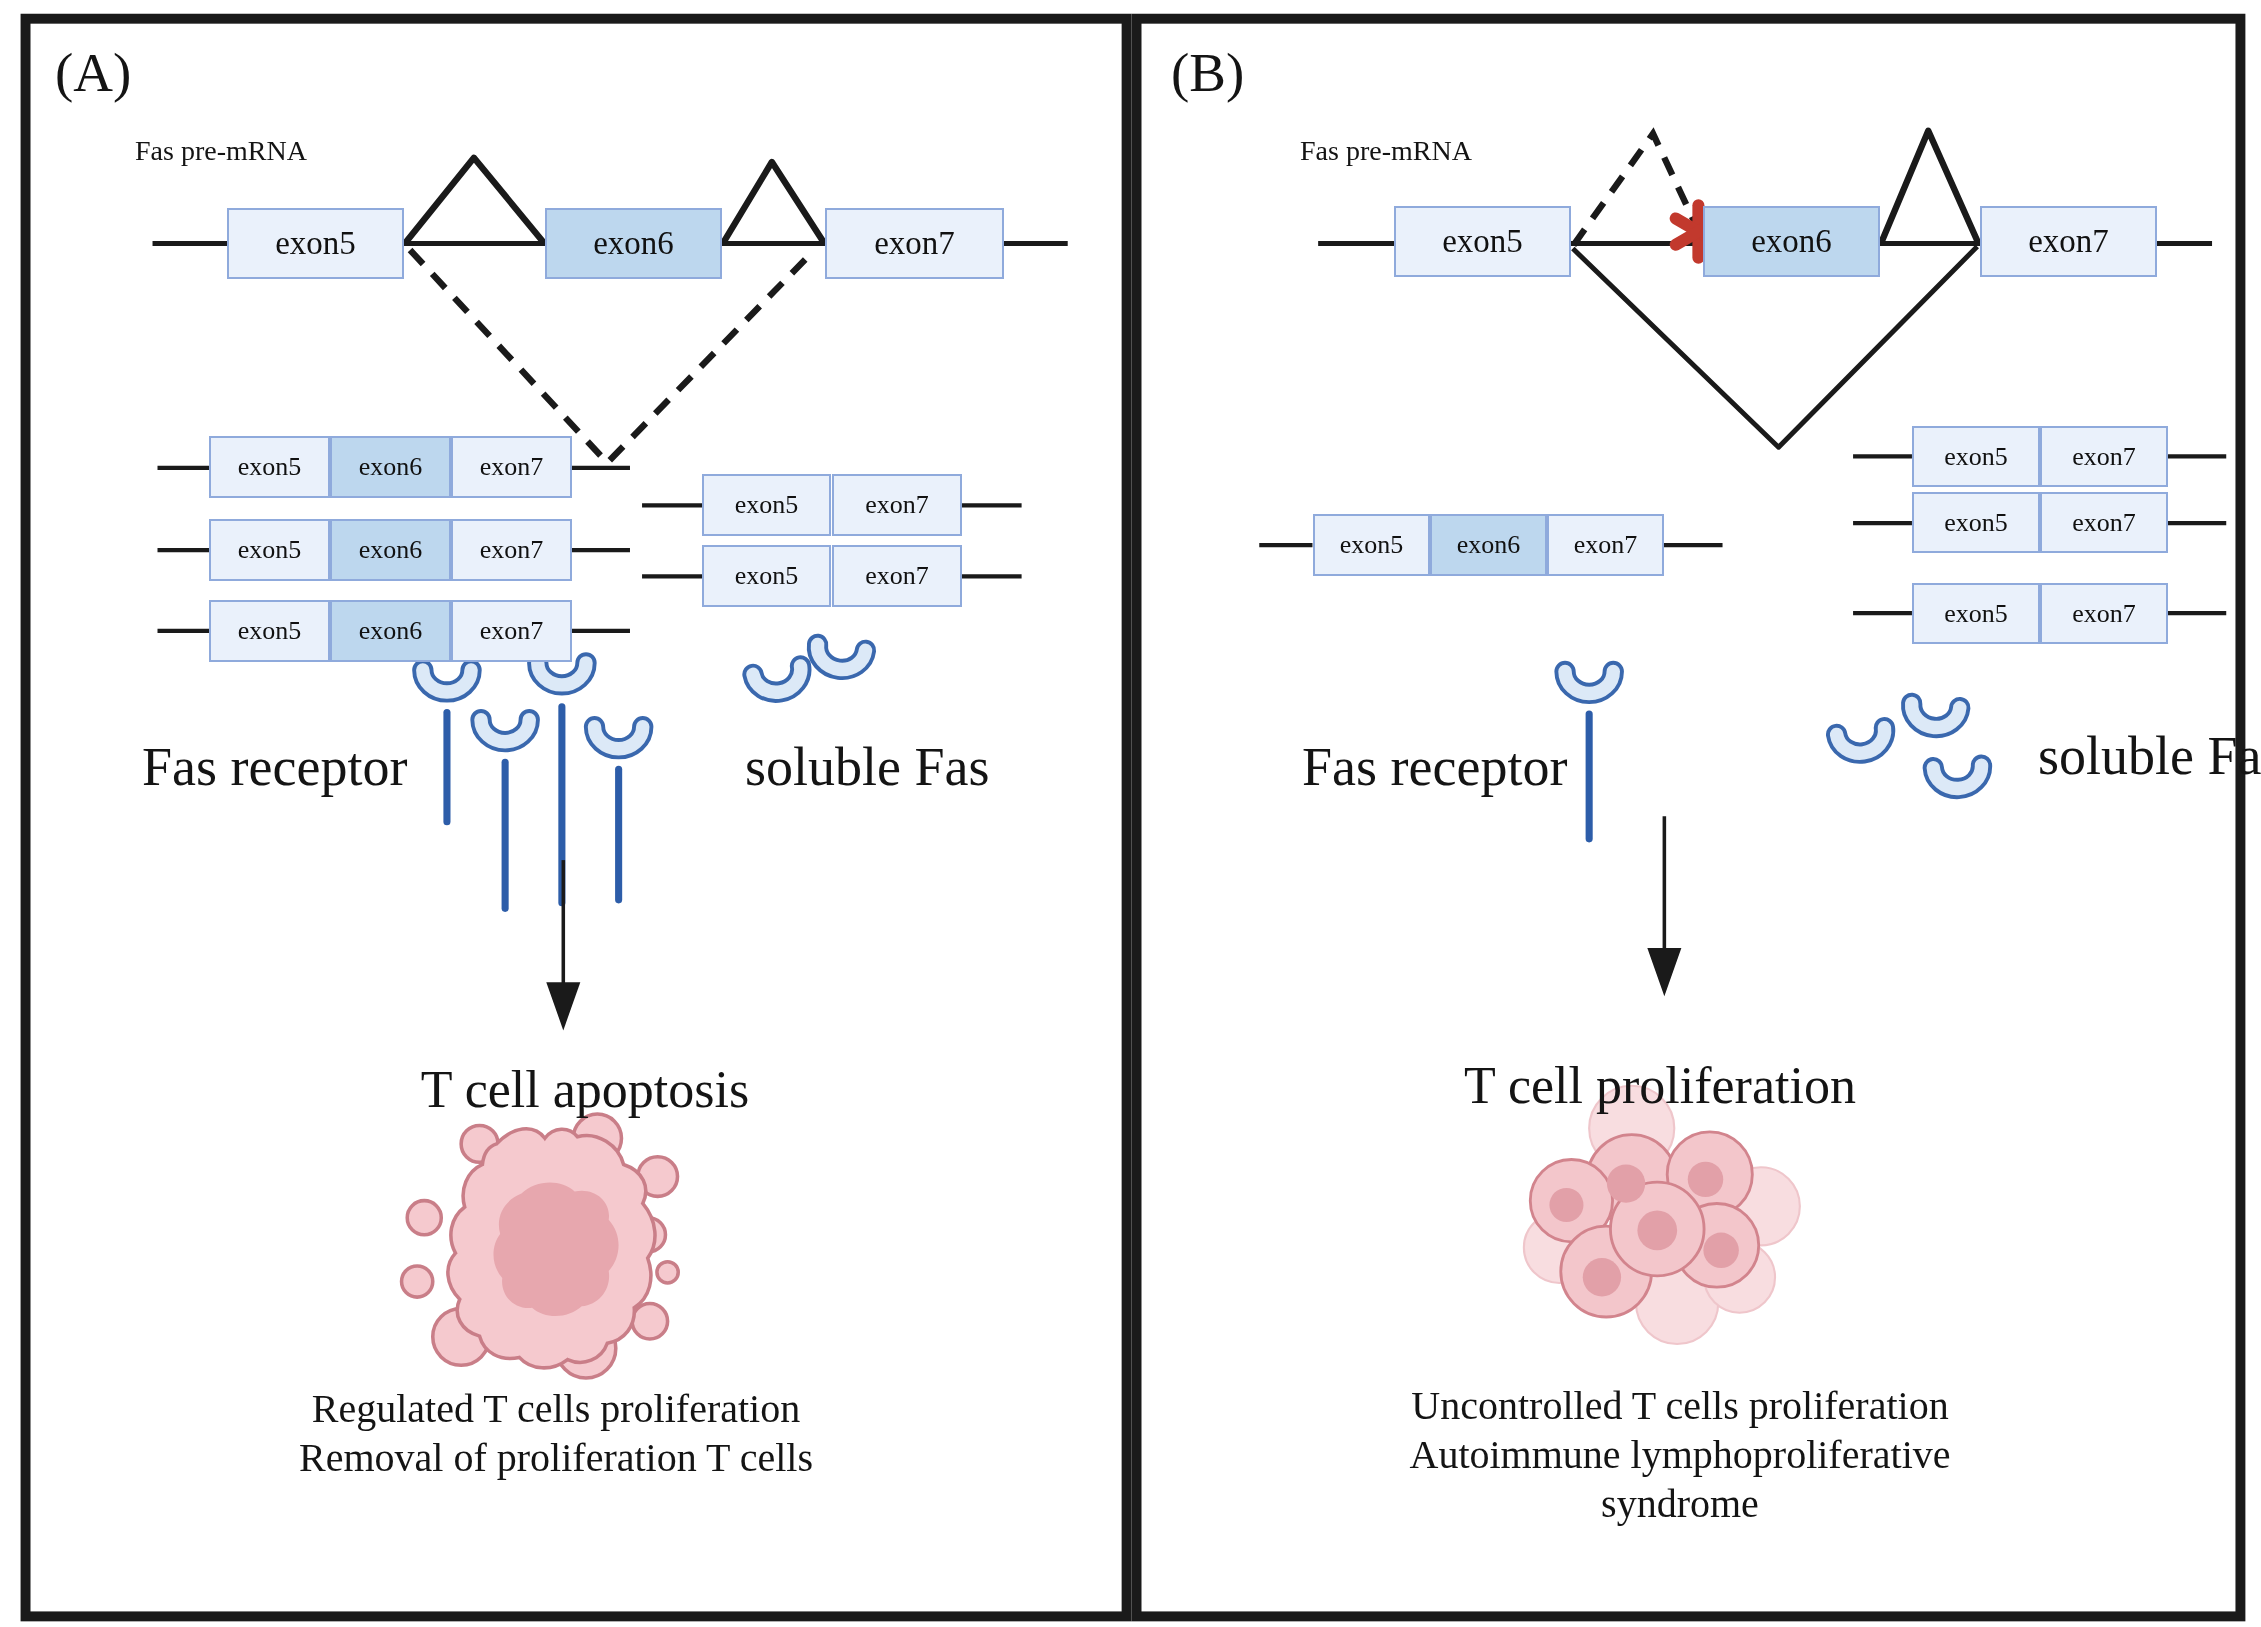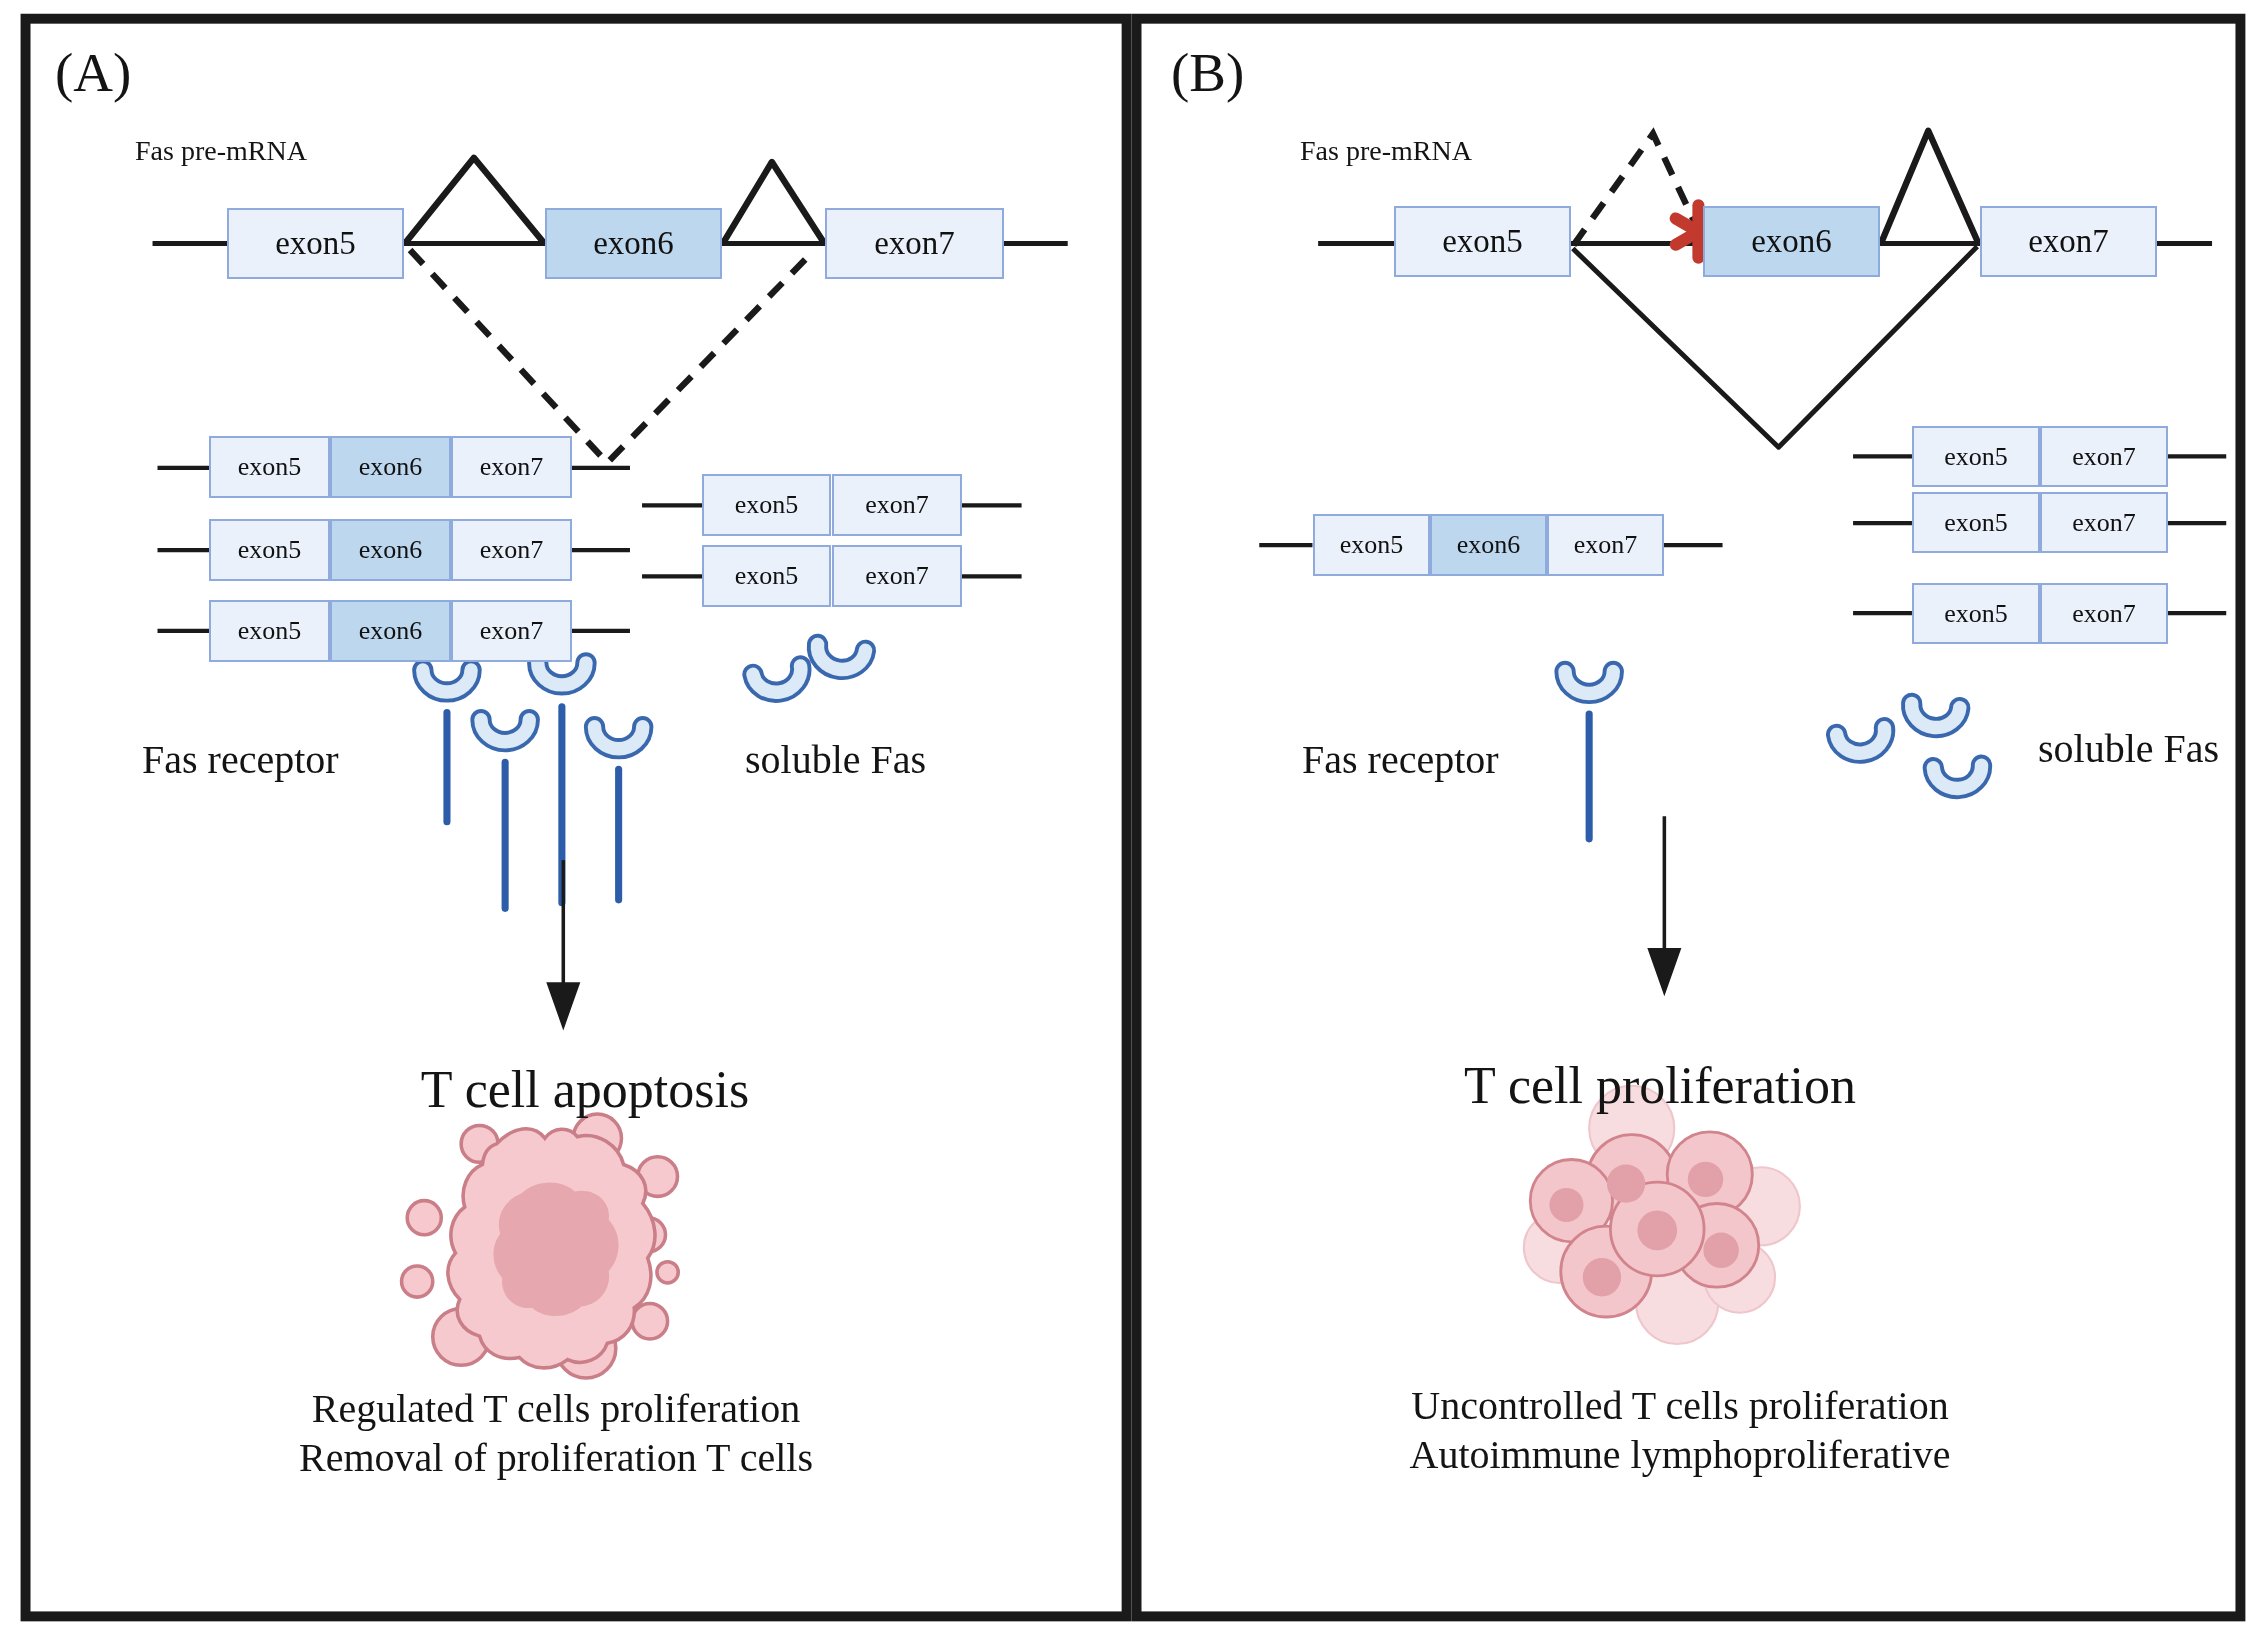--- a/index.html
+++ b/index.html
@@ -5,21 +5,21 @@
   html,body { margin:0; padding:0; background:#ffffff; }
   .figure {
     position:relative; width:2261px; height:1628px; background:#ffffff;
     font-family:"Liberation Serif","DejaVu Serif",serif; color:#141414;
     overflow:hidden;
   }
   .gfx { position:absolute; left:0; top:0; }
   .lbl { position:absolute; white-space:nowrap; color:#141414; }
   .panel-letter { font-size:55px; }
   .premrna-lbl { font-size:28px; }
-  .side-lbl { font-size:40px; }
+  .side-lbl { font-size:54px; }
   .process-lbl { font-size:52px; transform:translateX(-50%); }
   .outcome { position:absolute; transform:translateX(-50%); text-align:center;
              font-size:40px; line-height:49px; white-space:nowrap; }
   .exon {
     position:absolute; box-sizing:border-box;
     background:#EAF1FB; border:2.8px solid #8FAADC;
     display:flex; align-items:center; justify-content:center;
     font-size:33px; color:#111;
   }
   .exon.dark { background:#BDD7EE; }
@@ -246,16 +246,17 @@
   <div class="exon sm" style="left:2040px; top:583px; width:128px; height:61px;">exon7</div>
 
   <div class="lbl side-lbl" style="left:1302px; top:736px;">Fas receptor</div>
   <div class="lbl side-lbl" style="left:2038px; top:725px;">soluble Fas</div>
 
   <div class="lbl process-lbl" style="left:1660px; top:1056px;">T cell proliferation</div>
 
   <div class="outcome" style="left:1680px; top:1381px;">
     <div>Uncontrolled T cells proliferation</div>
     <div>Autoimmune lymphoproliferative</div>
+    <div>syndrome</div>
   </div>
 
 </div>
 
 
 </body></html>

